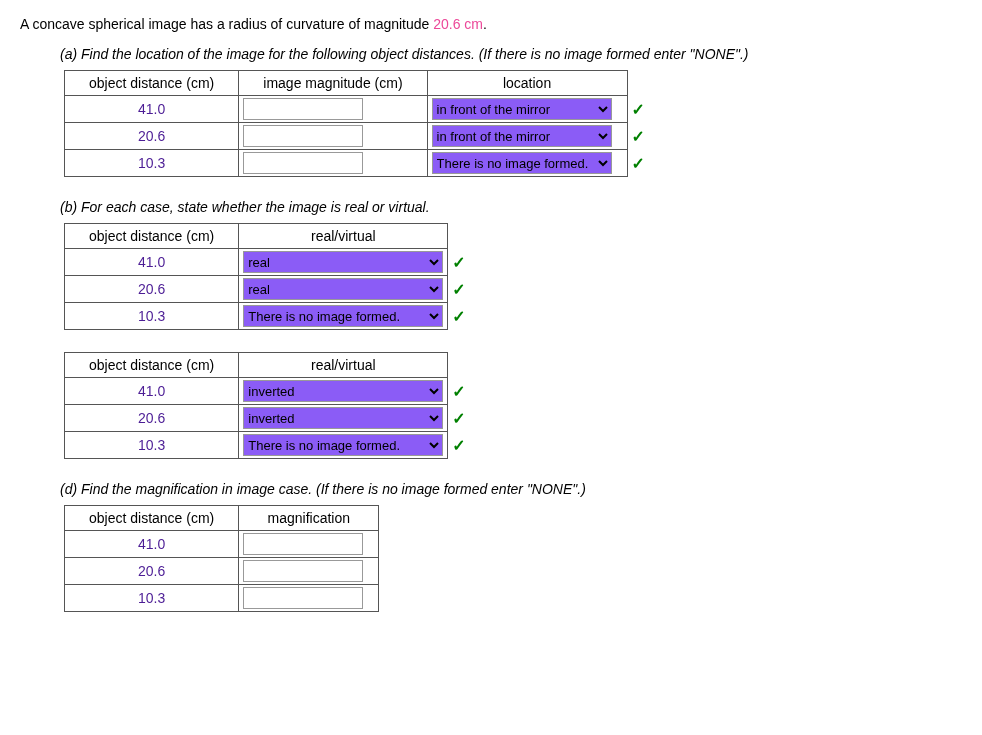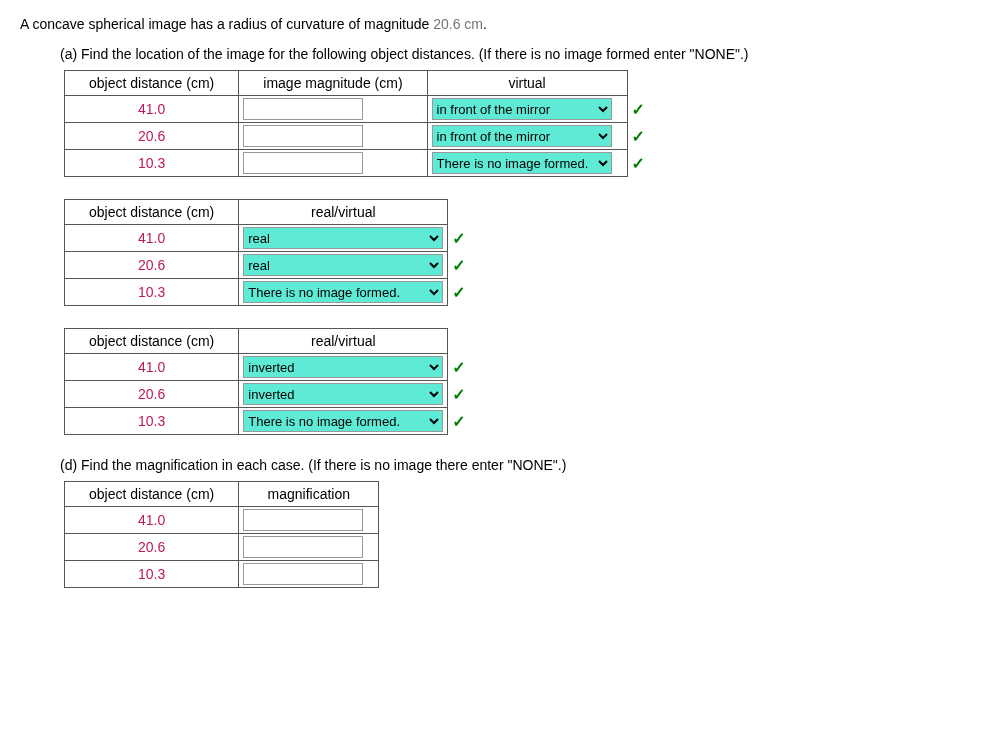--- a/index.html
+++ b/index.html
@@ -10,47 +10,48 @@
       color: #000;
       padding: 16px 20px;
       width: 982px;
       min-height: 735px;
     }
     .intro-text {
       font-size: 14px;
       margin-bottom: 14px;
       color: #000;
     }
-    .highlight-red { color: #737373; }
+    .highlight-red { color: #ec4899; }
     .section {
       margin-left: 40px;
       margin-bottom: 22px;
     }
     .section-label {
       font-size: 14px;
       margin-bottom: 8px;
       color: #000;
+      font-style: italic;
     }
     table {
       border-collapse: collapse;
       margin-left: 4px;
     }
     th, td {
       border: 1px solid #555;
       padding: 4px 24px;
       font-size: 14px;
       white-space: nowrap;
     }
     th {
       background: #fff;
       font-weight: normal;
       text-align: center;
     }
     td.obj-dist {
-      color: #be185d;
+      color: #4c1d95;
       text-align: center;
       min-width: 140px;
     }
     td.input-cell {
       padding: 2px 4px;
       min-width: 140px;
     }
     td.select-cell {
       padding: 2px 4px;
       min-width: 200px;
@@ -66,21 +67,21 @@
       width: 120px;
       height: 22px;
       padding: 2px 4px;
       font-size: 13px;
     }
     select {
       border: 1px solid #999;
       height: 22px;
       font-size: 13px;
       min-width: 180px;
-      background: #5eead4;
+      background: #8b5cf6;
     }
     .check-green {
       color: green;
       font-size: 16px;
       font-weight: bold;
     }
   </style>
 </head>
 <body>
 
@@ -88,21 +89,21 @@
   <span>A concave spherical image has a radius of curvature of magnitude </span><span class="highlight-red">20.6 cm</span><span>.</span>
 </p>
 
 <div class="section">
   <p class="section-label">(a) Find the location of the image for the following object distances. (If there is no image formed enter "NONE".)</p>
   <table>
     <thead>
       <tr>
         <th>object distance (cm)</th>
         <th>image magnitude (cm)</th>
-        <th>virtual</th>
+        <th>location</th>
         <th style="border:none;"></th>
       </tr>
     </thead>
     <tbody id="part-a-body">
     <tr>
           <td class="obj-dist">41.0</td>
           <td class="input-cell"><input type="text" style=""></td>
           <td class="select-cell"><select><option value="in front of the mirror">in front of the mirror</option><option value="behind the mirror">behind the mirror</option><option value="There is no image formed.">There is no image formed.</option></select></td>
           <td class="check-cell"><span class="check-green">✓</span></td>
         </tr>
@@ -116,20 +117,21 @@
           <td class="obj-dist">10.3</td>
           <td class="input-cell"><input type="text" style=""></td>
           <td class="select-cell"><select><option value="in front of the mirror">in front of the mirror</option><option value="behind the mirror">behind the mirror</option><option value="There is no image formed." selected="">There is no image formed.</option></select></td>
           <td class="check-cell"><span class="check-green">✓</span></td>
         </tr>
       </tbody>
   </table>
 </div>
 
 <div class="section">
+  <p class="section-label">(b) For each case, state whether the image is real or virtual.</p>
   <table>
     <thead>
       <tr>
         <th>object distance (cm)</th>
         <th>real/virtual</th>
         <th style="border:none;"></th>
       </tr>
     </thead>
     <tbody id="part-b-body">
     <tr>
@@ -174,21 +176,21 @@
         <tr>
           <td class="obj-dist">10.3</td>
           <td class="select-cell"><select style="min-width: 200px;"><option value="upright">upright</option><option value="inverted">inverted</option><option value="There is no image formed." selected="">There is no image formed.</option></select></td>
           <td class="check-cell"><span class="check-green">✓</span></td>
         </tr>
       </tbody>
   </table>
 </div>
 
 <div class="section">
-  <p class="section-label">(d) Find the magnification in each case. (If there is no image there enter "NONE".)</p>
+  <p class="section-label">(d) Find the magnification in image case. (If there is no image formed enter "NONE".)</p>
   <table>
     <thead>
       <tr>
         <th>object distance (cm)</th>
         <th>magnification</th>
       </tr>
     </thead>
     <tbody id="part-d-body">
     <tr>
           <td class="obj-dist">41.0</td>

